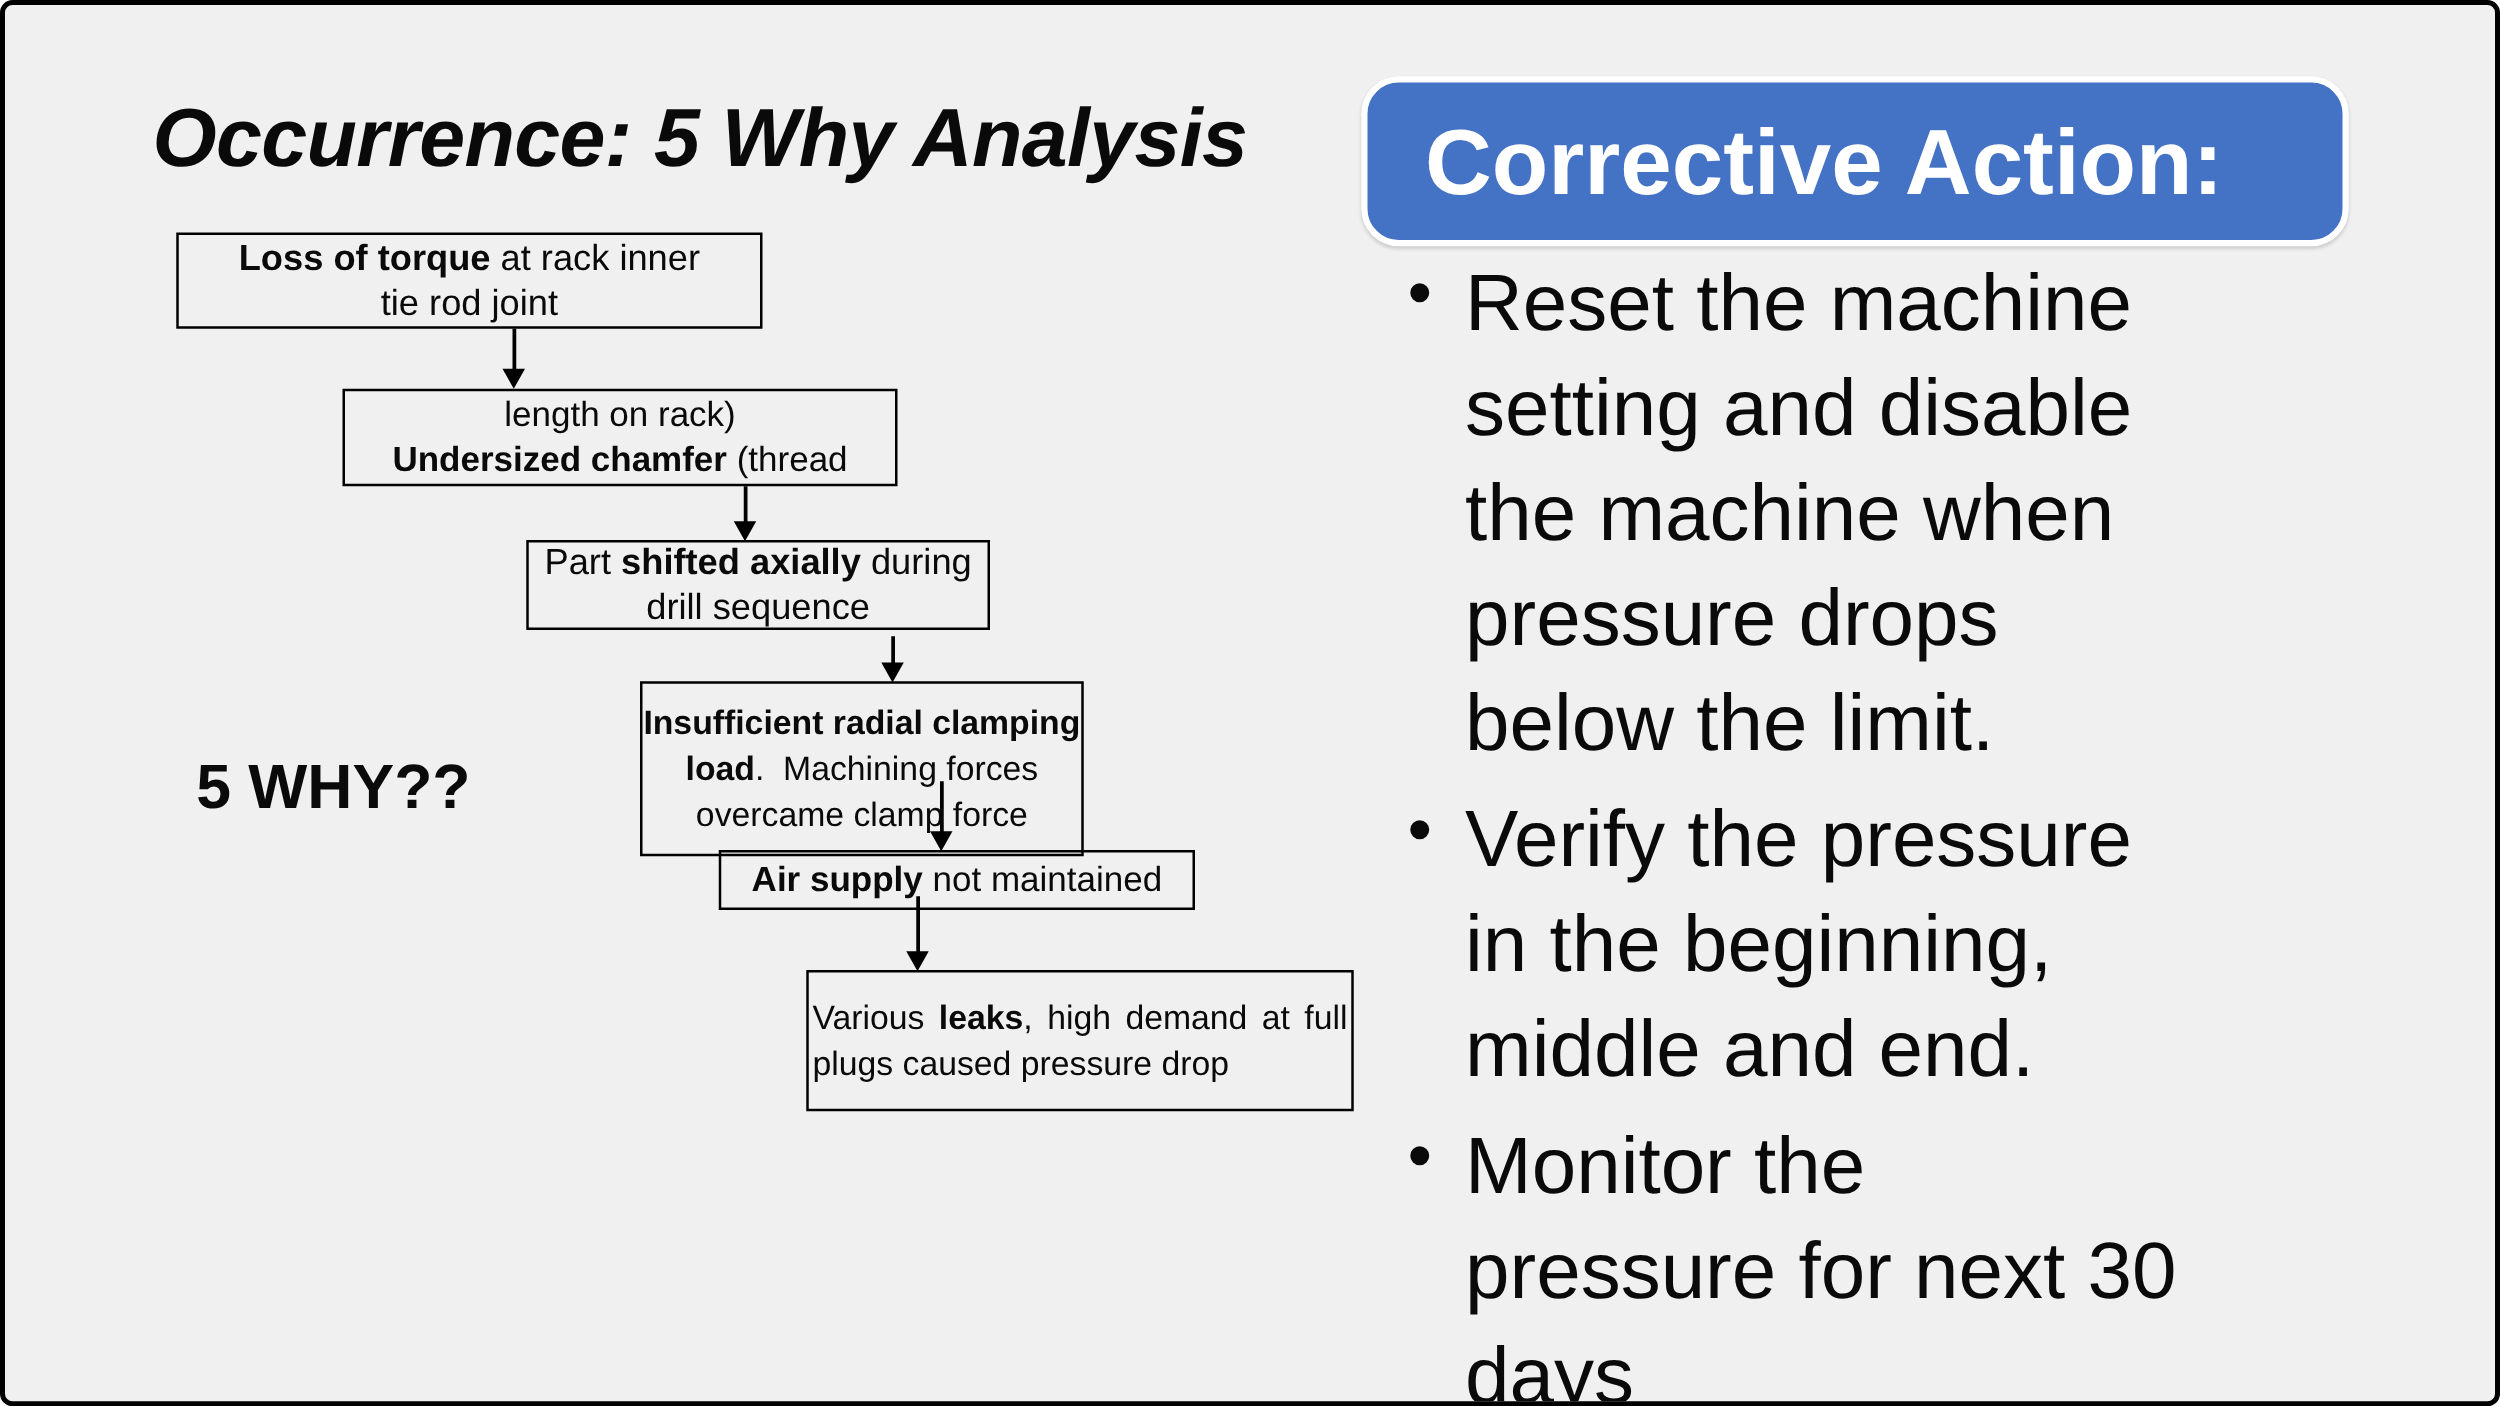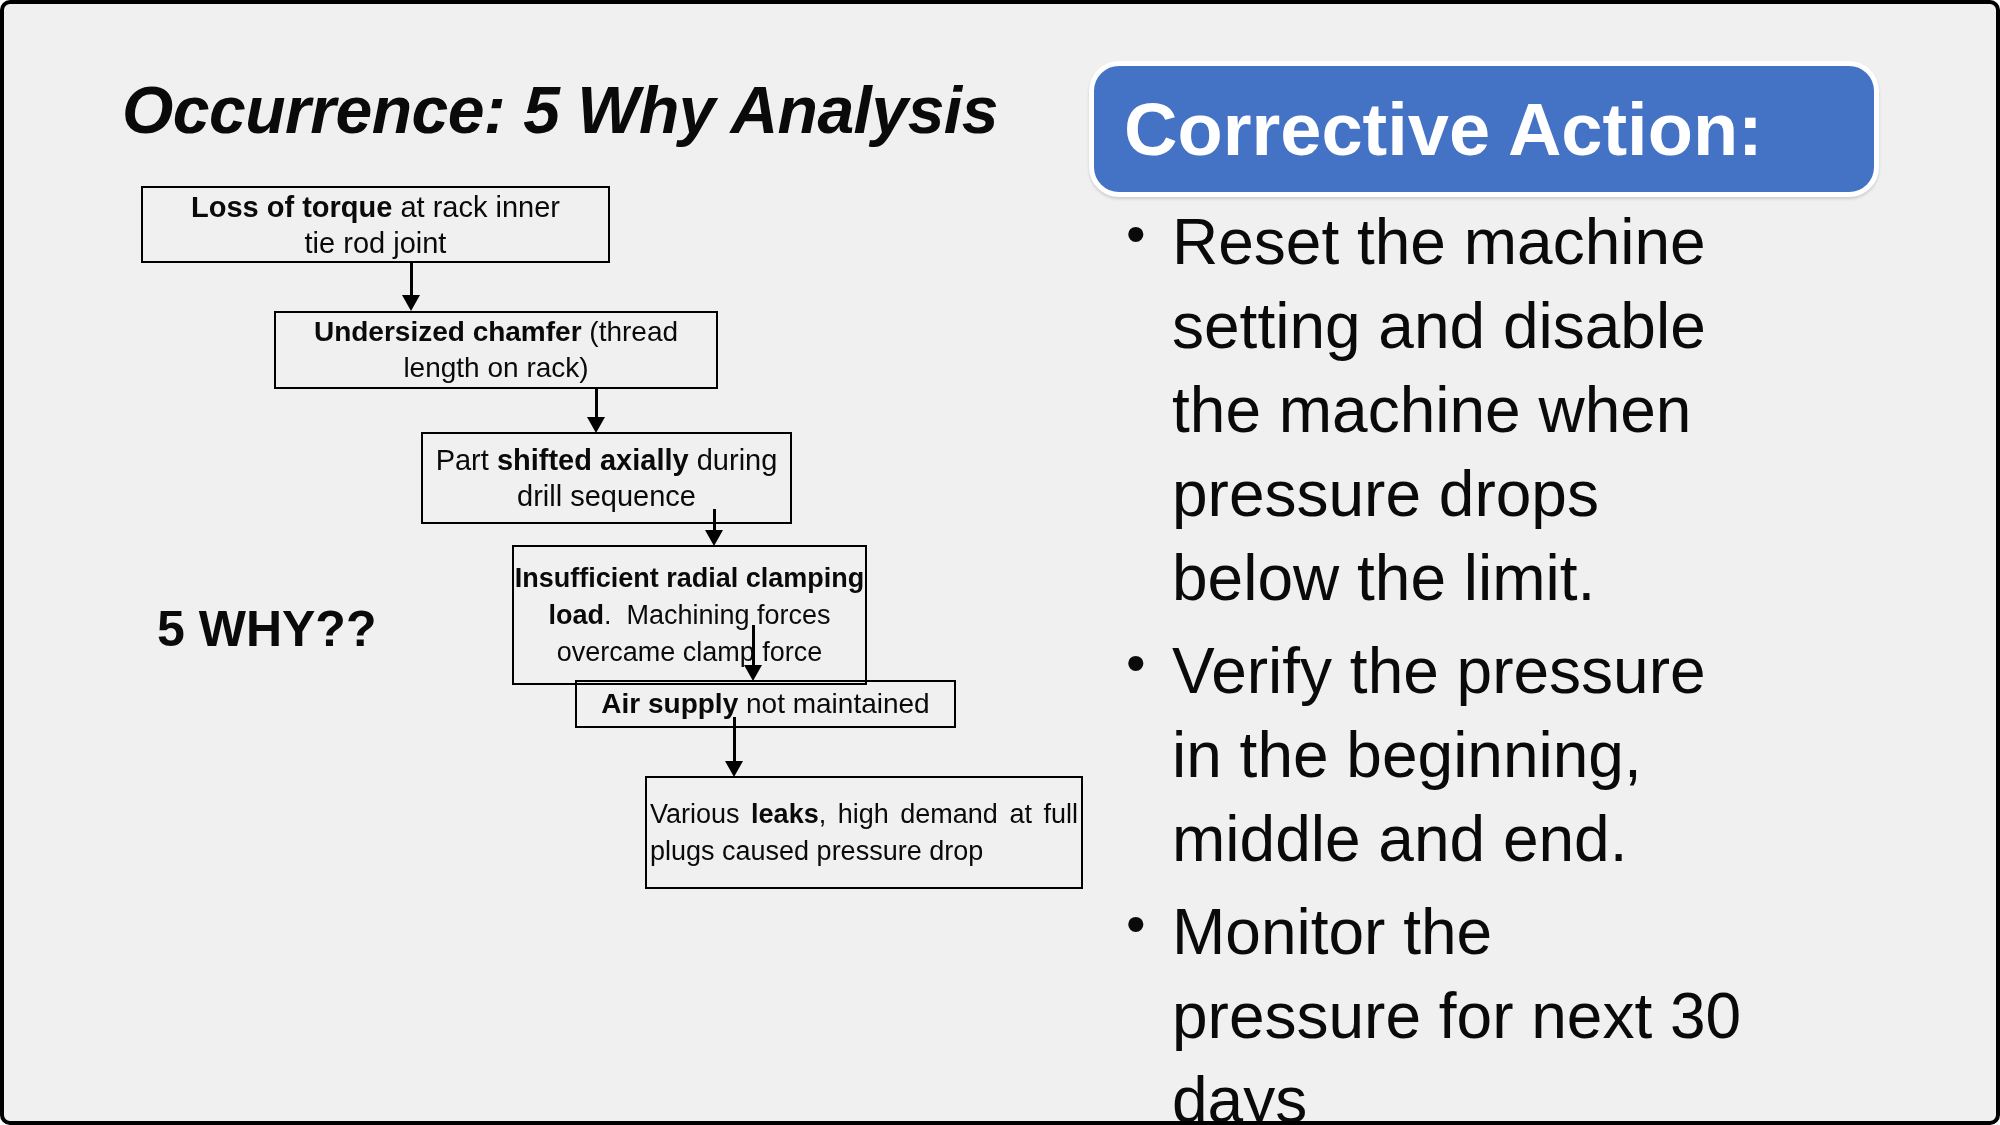--- a/index.html
+++ b/index.html
@@ -35,21 +35,21 @@
     display:flex;
     flex-direction:column;
     justify-content:center;
     z-index:2;
   }
   .box .tline { text-align:center; line-height:36px; white-space:nowrap; }
   .box .tline span.b { font-weight:bold; }
 
   .b1 { left:137px; top:182px; width:469px; height:77px; font-size:29px; }
   .b2 { left:270px; top:307px; width:444px; height:78px; font-size:28px; }
-  .b3 { left:417px; top:428px; width:371px; height:92px; font-size:29px; }
+  .b3 { left:417px; top:428px; width:371px; height:72px; font-size:29px; }
   .b4 { left:508px; top:541px; width:355px; height:140px; font-size:27px; }
   .b4 .tline { line-height:37px; }
   .b5 { left:571px; top:676px; width:381px; height:48px; font-size:28px; }
   .b6 { left:641px; top:772px; width:438px; height:113px; font-size:27px; padding:0 3px; }
   .b6 .tline { line-height:37px; text-align:justify; text-align-last:justify; white-space:normal; }
   .b6 .tline:last-child { text-align-last:left; }
 
   
   .arr { position:absolute; width:18px; z-index:3; }
   .arr .shaft { position:absolute; left:7.5px; top:0; width:3px; height:calc(100% - 12px); background:#000; }
@@ -77,21 +77,21 @@
   
   .ca-header {
     position:absolute;
     left:1085px; top:57px;
     width:790px; height:136px;
     background:#4472c4;
     border:5px solid #ffffff;
     border-radius:30px;
     display:flex;
     align-items:center;
-    padding-left:30px;
+    padding-left:46px;
     box-shadow:0 2px 3px rgba(0,0,0,0.15);
   }
   .ca-header .ca-title {
     color:#ffffff;
     font-size:74px;
     font-weight:bold;
     white-space:nowrap;
   }
 
   .bullets {
@@ -120,22 +120,22 @@
 
 <div class="slide" style="background: rgb(240, 240, 240); border-color: rgb(0, 0, 0);">
 
   <h1 class="title">Occurrence: 5 Why Analysis</h1>
 
   <div class="box b1">
       <div class="tline"><span class="b">Loss of torque</span><span> at rack inner</span></div>
       <div class="tline"><span>tie rod joint</span></div>
     </div>
   <div class="box b2">
+      <div class="tline"><span>length on rack)</span></div>
       <div class="tline"><span class="b">Undersized chamfer</span><span> (thread</span></div>
-      <div class="tline"><span>length on rack)</span></div>
     </div>
   <div class="box b3">
       <div class="tline"><span>Part </span><span class="b">shifted axially</span><span> during</span></div>
       <div class="tline"><span>drill sequence</span></div>
     </div>
   <div class="box b4">
       <div class="tline"><span class="b">Insufficient radial clamping</span></div>
       <div class="tline"><span class="b">load</span><span>.&nbsp; Machining forces</span></div>
       <div class="tline"><span>overcame clamp force</span></div>
     </div>

